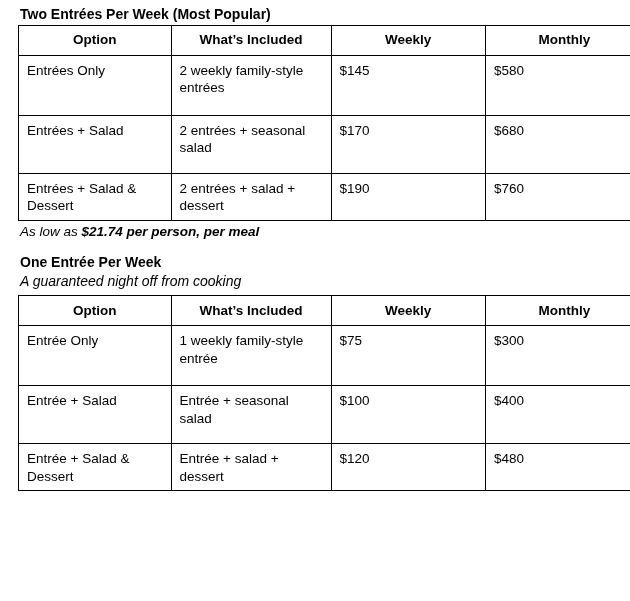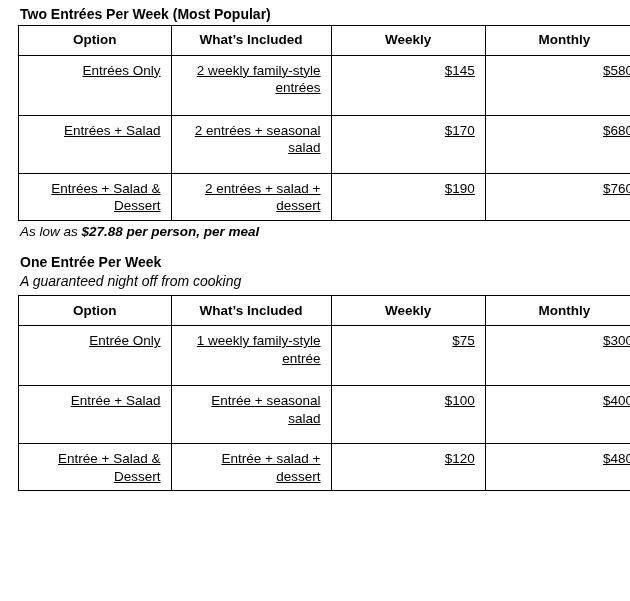--- a/index.html
+++ b/index.html
@@ -46,24 +46,23 @@
     box-sizing: border-box;
   }
   table.pricing th {
     font-weight: bold;
     text-align: center;
     vertical-align: middle;
     height: 30px;
     padding: 2px 16px;
   }
   table.pricing td {
-    text-align: right;
+    text-align: left;
     vertical-align: top;
     padding: 6px 10px 4px 8px;
-    text-decoration: underline;
   }
   tr.row-tall   { height: 60px; }
   tr.row-tall2  { height: 58px; padding-left: 27px; }
   tr.row-short  { height: 43px; }
   tr.row-last   { height: 47px; }
   .footnote {
     font-size: 13.5px;
     font-style: italic;
     line-height: 1.25;
     margin: 3px 0 0 2px;
@@ -108,21 +107,21 @@
         </tr>
         <tr class="row-last">
           <td>Entrées + Salad &amp; Dessert</td>
           <td>2 entrées + salad + dessert</td>
           <td>$190</td>
           <td>$760</td>
         </tr>
       </tbody>
     </table>
 
-    <div class="footnote"><span>As low as </span><b>$27.88 per person, per meal</b></div>
+    <div class="footnote"><span>As low as </span><b>$21.74 per person, per meal</b></div>
   </div>
 
   <div class="section">
     <div class="section-title">One Entrée Per Week</div>
     <div class="section-subtitle">A guaranteed night off from cooking</div>
 
     <table class="pricing">
       <colgroup>
           <col class="c1">
           <col class="c2">

